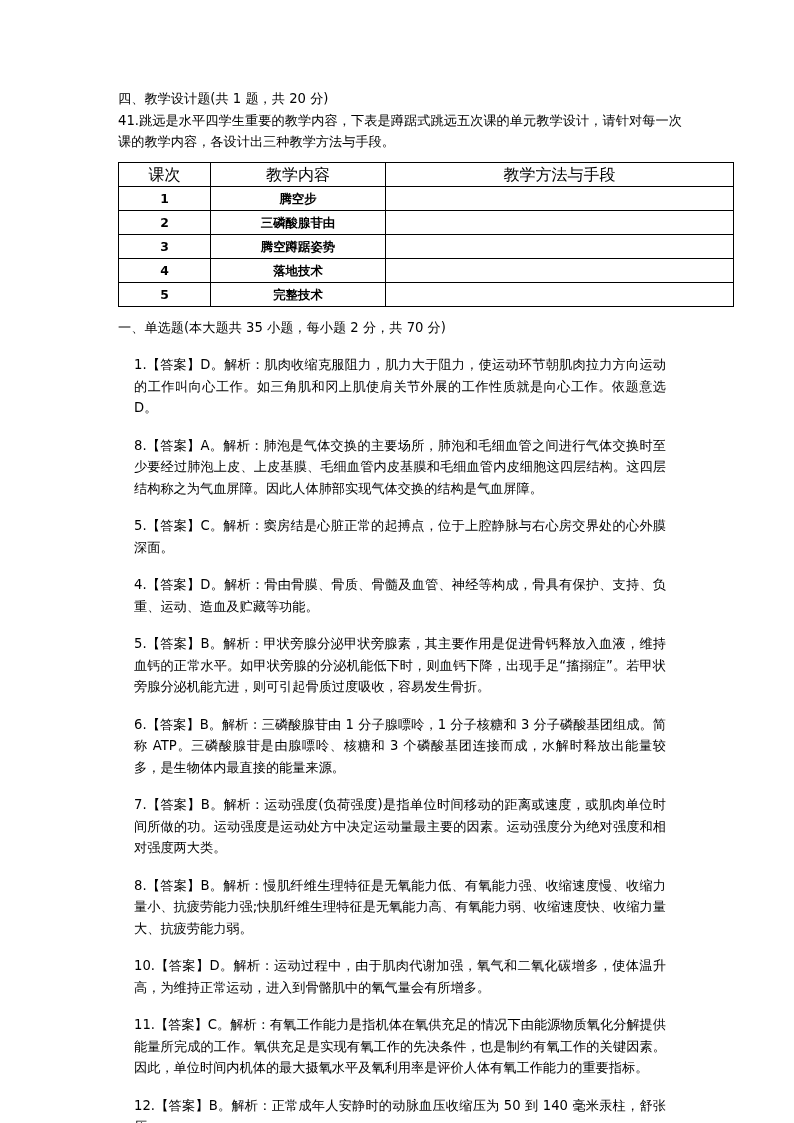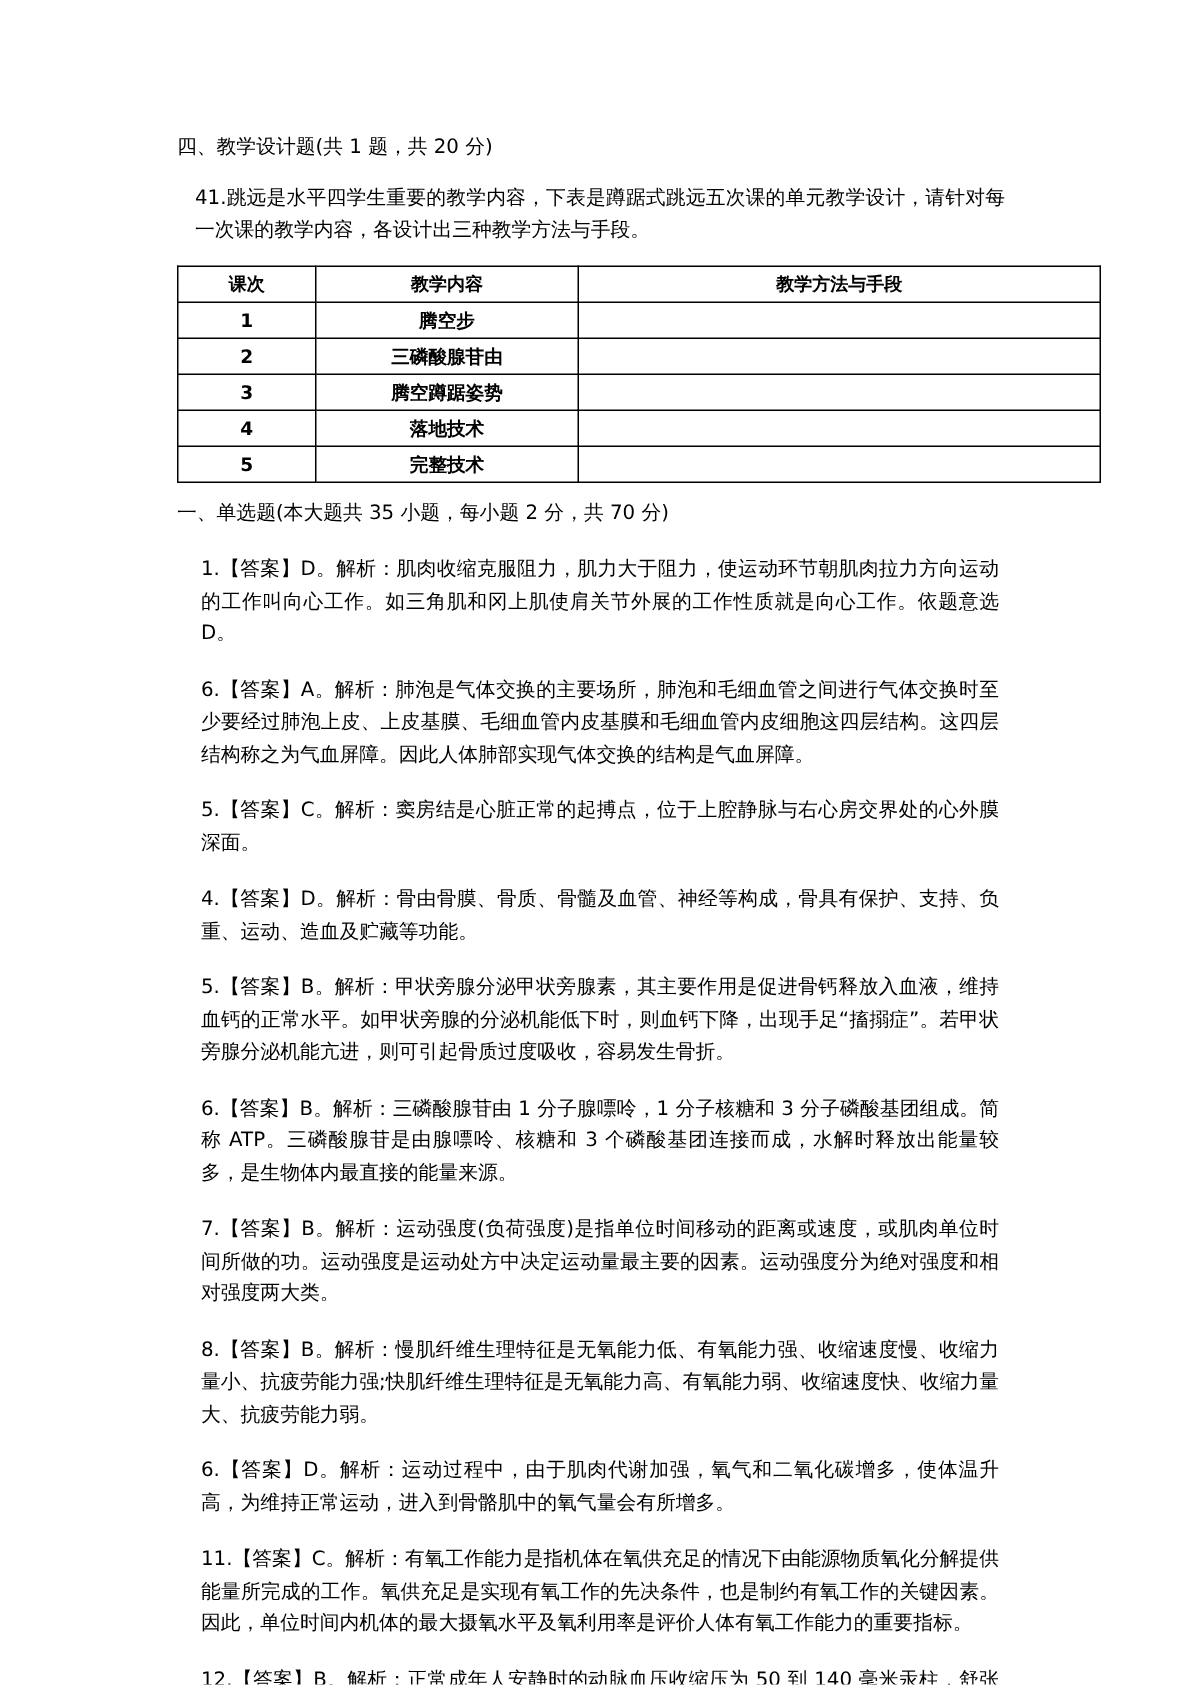--- a/index.html
+++ b/index.html
@@ -38,21 +38,21 @@
     word-break: break-all;
   }
   .section-title {
     font-size: 13.2px;
     line-height: 21.5px;
     margin: 0;
   }
   .q-intro {
     font-size: 13.2px;
     line-height: 21.5px;
-    margin: 12px;
+    margin: 0;
     text-align: justify;
     text-justify: inter-ideograph;
     word-break: break-all;
   }
 
   
   .tbl-wrap {
     margin-top: 9px;
     margin-bottom: 10px;
     width: 615px;
@@ -71,22 +71,22 @@
     height: 23px;
     text-align: center;
     vertical-align: middle;
     font-size: 12.4px;
     font-weight: bold;
     font-family: "DejaVu Sans", "Liberation Sans", sans-serif;
     padding: 0 2px;
     line-height: 15px;
   }
   table.design-table tr.hdr td {
-    font-size: 12px;
-    font-weight: bold;
+    font-size: 16px;
+    font-weight: normal;
   }
   table.design-table td.empty { }
 
   
   .answers {
     margin-top: 2px;
   }
   .answers .para {
     margin: 16px;
   }
@@ -140,26 +140,26 @@
             <td class="empty"></td>
           </tr>
         </tbody>
       </table>
     </div>
 
     <div class="section-title">一、单选题(本大题共 35 小题，每小题 2 分，共 70 分)</div>
 
     <div class="answers">
       <p class="para">1.【答案】D。解析：肌肉收缩克服阻力，肌力大于阻力，使运动环节朝肌肉拉力方向运动的工作叫向心工作。如三角肌和冈上肌使肩关节外展的工作性质就是向心工作。依题意选D。</p>
-      <p class="para">6.【答案】A。解析：肺泡是气体交换的主要场所，肺泡和毛细血管之间进行气体交换时至少要经过肺泡上皮、上皮基膜、毛细血管内皮基膜和毛细血管内皮细胞这四层结构。这四层结构称之为气血屏障。因此人体肺部实现气体交换的结构是气血屏障。</p>
+      <p class="para">8.【答案】A。解析：肺泡是气体交换的主要场所，肺泡和毛细血管之间进行气体交换时至少要经过肺泡上皮、上皮基膜、毛细血管内皮基膜和毛细血管内皮细胞这四层结构。这四层结构称之为气血屏障。因此人体肺部实现气体交换的结构是气血屏障。</p>
       <p class="para">5.【答案】C。解析：窦房结是心脏正常的起搏点，位于上腔静脉与右心房交界处的心外膜深面。</p>
       <p class="para">4.【答案】D。解析：骨由骨膜、骨质、骨髓及血管、神经等构成，骨具有保护、支持、负重、运动、造血及贮藏等功能。</p>
       <p class="para">5.【答案】B。解析：甲状旁腺分泌甲状旁腺素，其主要作用是促进骨钙释放入血液，维持血钙的正常水平。如甲状旁腺的分泌机能低下时，则血钙下降，出现手足“搐搦症”。若甲状旁腺分泌机能亢进，则可引起骨质过度吸收，容易发生骨折。</p>
       <p class="para">6.【答案】B。解析：三磷酸腺苷由 1 分子腺嘌呤，1 分子核糖和 3 分子磷酸基团组成。简称 ATP。三磷酸腺苷是由腺嘌呤、核糖和 3 个磷酸基团连接而成，水解时释放出能量较多，是生物体内最直接的能量来源。</p>
       <p class="para">7.【答案】B。解析：运动强度(负荷强度)是指单位时间移动的距离或速度，或肌肉单位时间所做的功。运动强度是运动处方中决定运动量最主要的因素。运动强度分为绝对强度和相对强度两大类。</p>
       <p class="para">8.【答案】B。解析：慢肌纤维生理特征是无氧能力低、有氧能力强、收缩速度慢、收缩力量小、抗疲劳能力强;快肌纤维生理特征是无氧能力高、有氧能力弱、收缩速度快、收缩力量大、抗疲劳能力弱。</p>
-      <p class="para">6.【答案】D。解析：运动过程中，由于肌肉代谢加强，氧气和二氧化碳增多，使体温升高，为维持正常运动，进入到骨骼肌中的氧气量会有所增多。</p>
+      <p class="para">10.【答案】D。解析：运动过程中，由于肌肉代谢加强，氧气和二氧化碳增多，使体温升高，为维持正常运动，进入到骨骼肌中的氧气量会有所增多。</p>
       <p class="para">11.【答案】C。解析：有氧工作能力是指机体在氧供充足的情况下由能源物质氧化分解提供能量所完成的工作。氧供充足是实现有氧工作的先决条件，也是制约有氧工作的关键因素。因此，单位时间内机体的最大摄氧水平及氧利用率是评价人体有氧工作能力的重要指标。</p>
       <p class="para">12.【答案】B。解析：正常成年人安静时的动脉血压收缩压为 50 到 140 毫米汞柱，舒张压</p>
     </div>
 
   </div>
 </div>
 
 </body></html>

